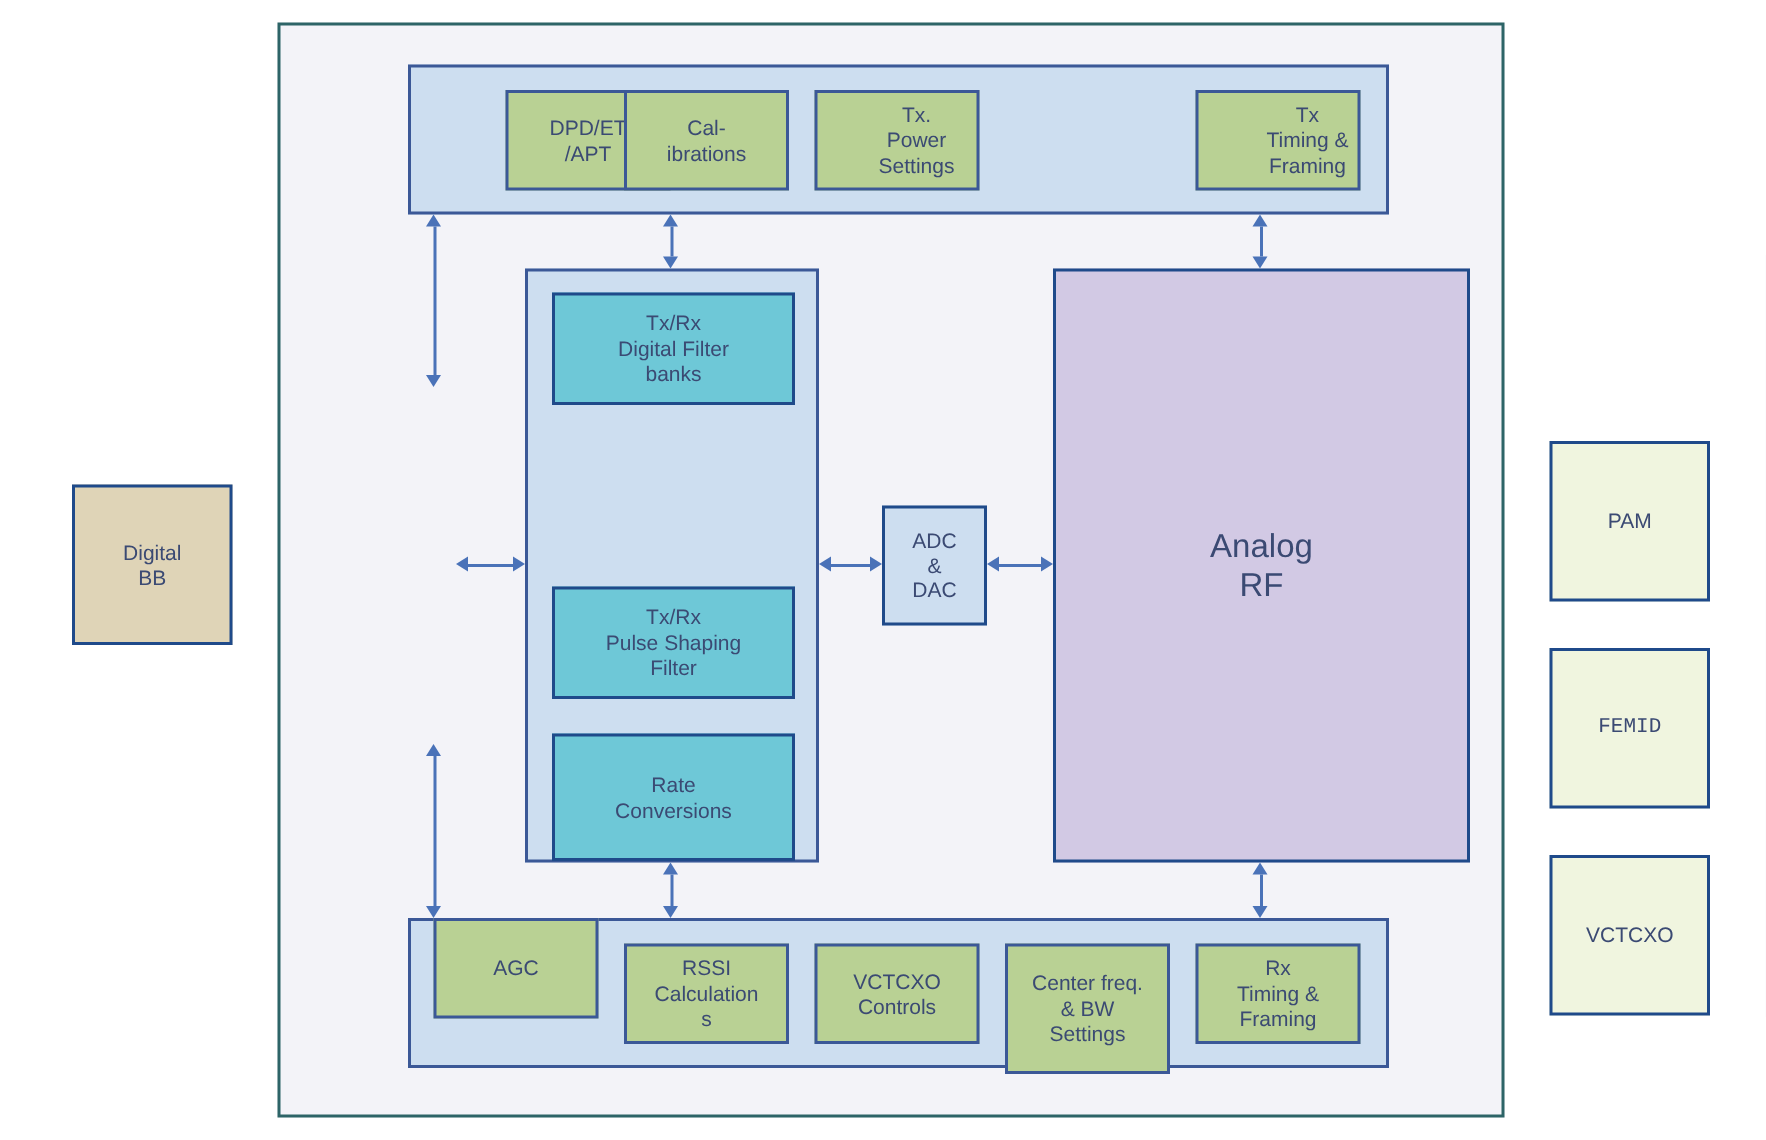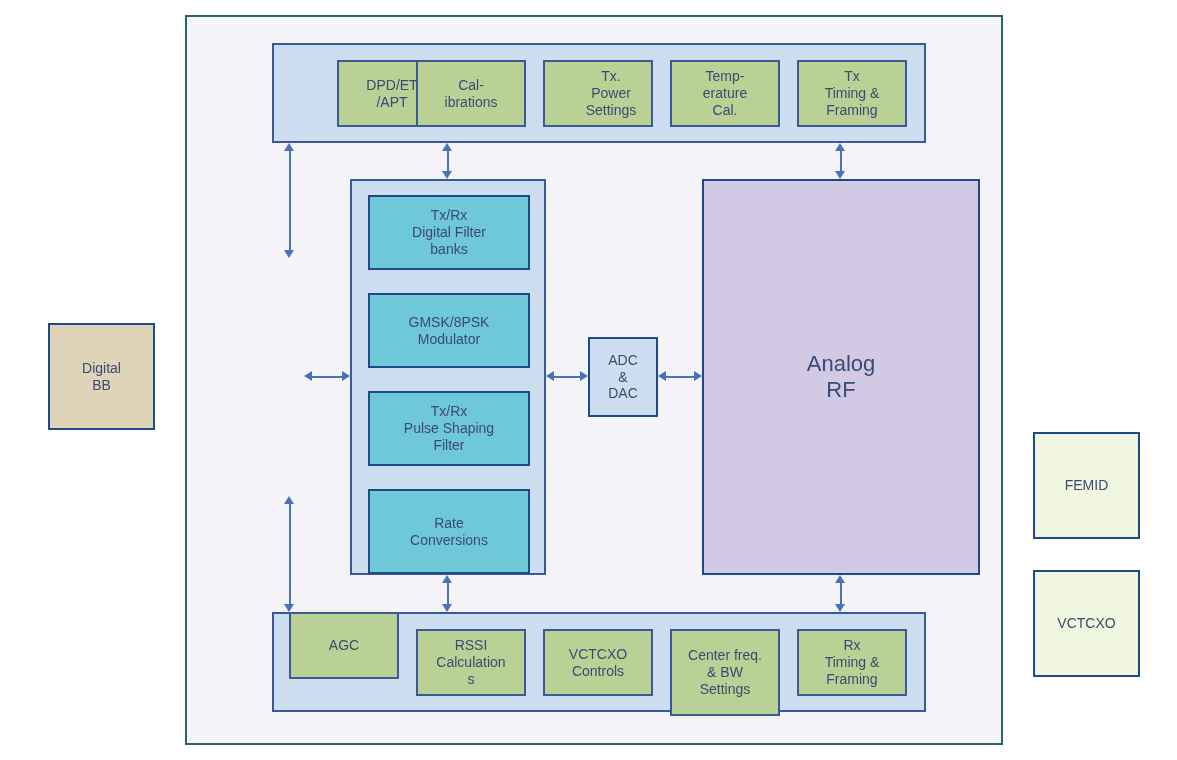--- a/index.html
+++ b/index.html
@@ -127,42 +127,33 @@
   </div>
   <div class="box block-green" style="left:416px; top:60px; width:110px; height:67px;">
     <span class="lbl">Cal-
 ibrations</span>
   </div>
   <div class="box block-green" style="left:543px; top:60px; width:110px; height:67px;padding-left:32px;">
     <span class="lbl">Tx.
 Power
 Settings</span>
   </div>
-  <div class="box block-green" style="left:670px; top:60px; width:110px; height:67px;">
-    <span class="lbl">Temp-
-erature
-Cal.</span>
-  </div>
-  <div class="box block-green" style="left:797px; top:60px; width:110px; height:67px;">
+  <div class="box block-green" style="left:797px; top:60px; width:110px; height:67px;justify-content:flex-end;">
     <span class="lbl">Tx
 Timing &amp;
 Framing</span>
   </div>
 
   <div class="box panel-dsp" style="left:350px; top:179px; width:196px; height:396px;"></div>
 
   <div class="box block-teal" style="left:368px; top:195px; width:162px; height:75px;">
     <span class="lbl">Tx/Rx
 Digital Filter
 banks</span>
   </div>
-  <div class="box block-teal" style="left:368px; top:293px; width:162px; height:75px;">
-    <span class="lbl">GMSK/8PSK
-Modulator</span>
-  </div>
   <div class="box block-teal" style="left:368px; top:391px; width:162px; height:75px;">
     <span class="lbl">Tx/Rx
 Pulse Shaping
 Filter</span>
   </div>
   <div class="box block-teal" style="left:368px; top:489px; width:162px; height:85px;">
     <span class="lbl">Rate
 Conversions</span>
   </div>
 
@@ -195,21 +186,24 @@
     <span class="lbl">Center freq.
 &amp; BW
 Settings</span>
   </div>
   <div class="box block-green" style="left:797px; top:629px; width:110px; height:67px;">
     <span class="lbl">Rx
 Timing &amp;
 Framing</span>
   </div>
 
-  <div class="box block-pale" style="left:1033px; top:432px; width:107px; height:107px;">
+  <div class="box block-pale" style="left:1033px; top:294px; width:107px; height:107px;">
+    <span class="lbl">PAM</span>
+  </div>
+  <div class="box block-pale" style="left:1033px; top:432px; width:107px; height:107px;font-family:Liberation Mono, monospace;">
     <span class="lbl">FEMID</span>
   </div>
   <div class="box block-pale" style="left:1033px; top:570px; width:107px; height:107px;">
     <span class="lbl">VCTCXO</span>
   </div>
 
   <div class="arrow h" style="left:312px; top:376px; width:30px;"></div>
   <div class="arrow-head head-left" style="left:304px; top:371px;"></div>
   <div class="arrow-head head-right" style="left:342px; top:371px;"></div>
 

